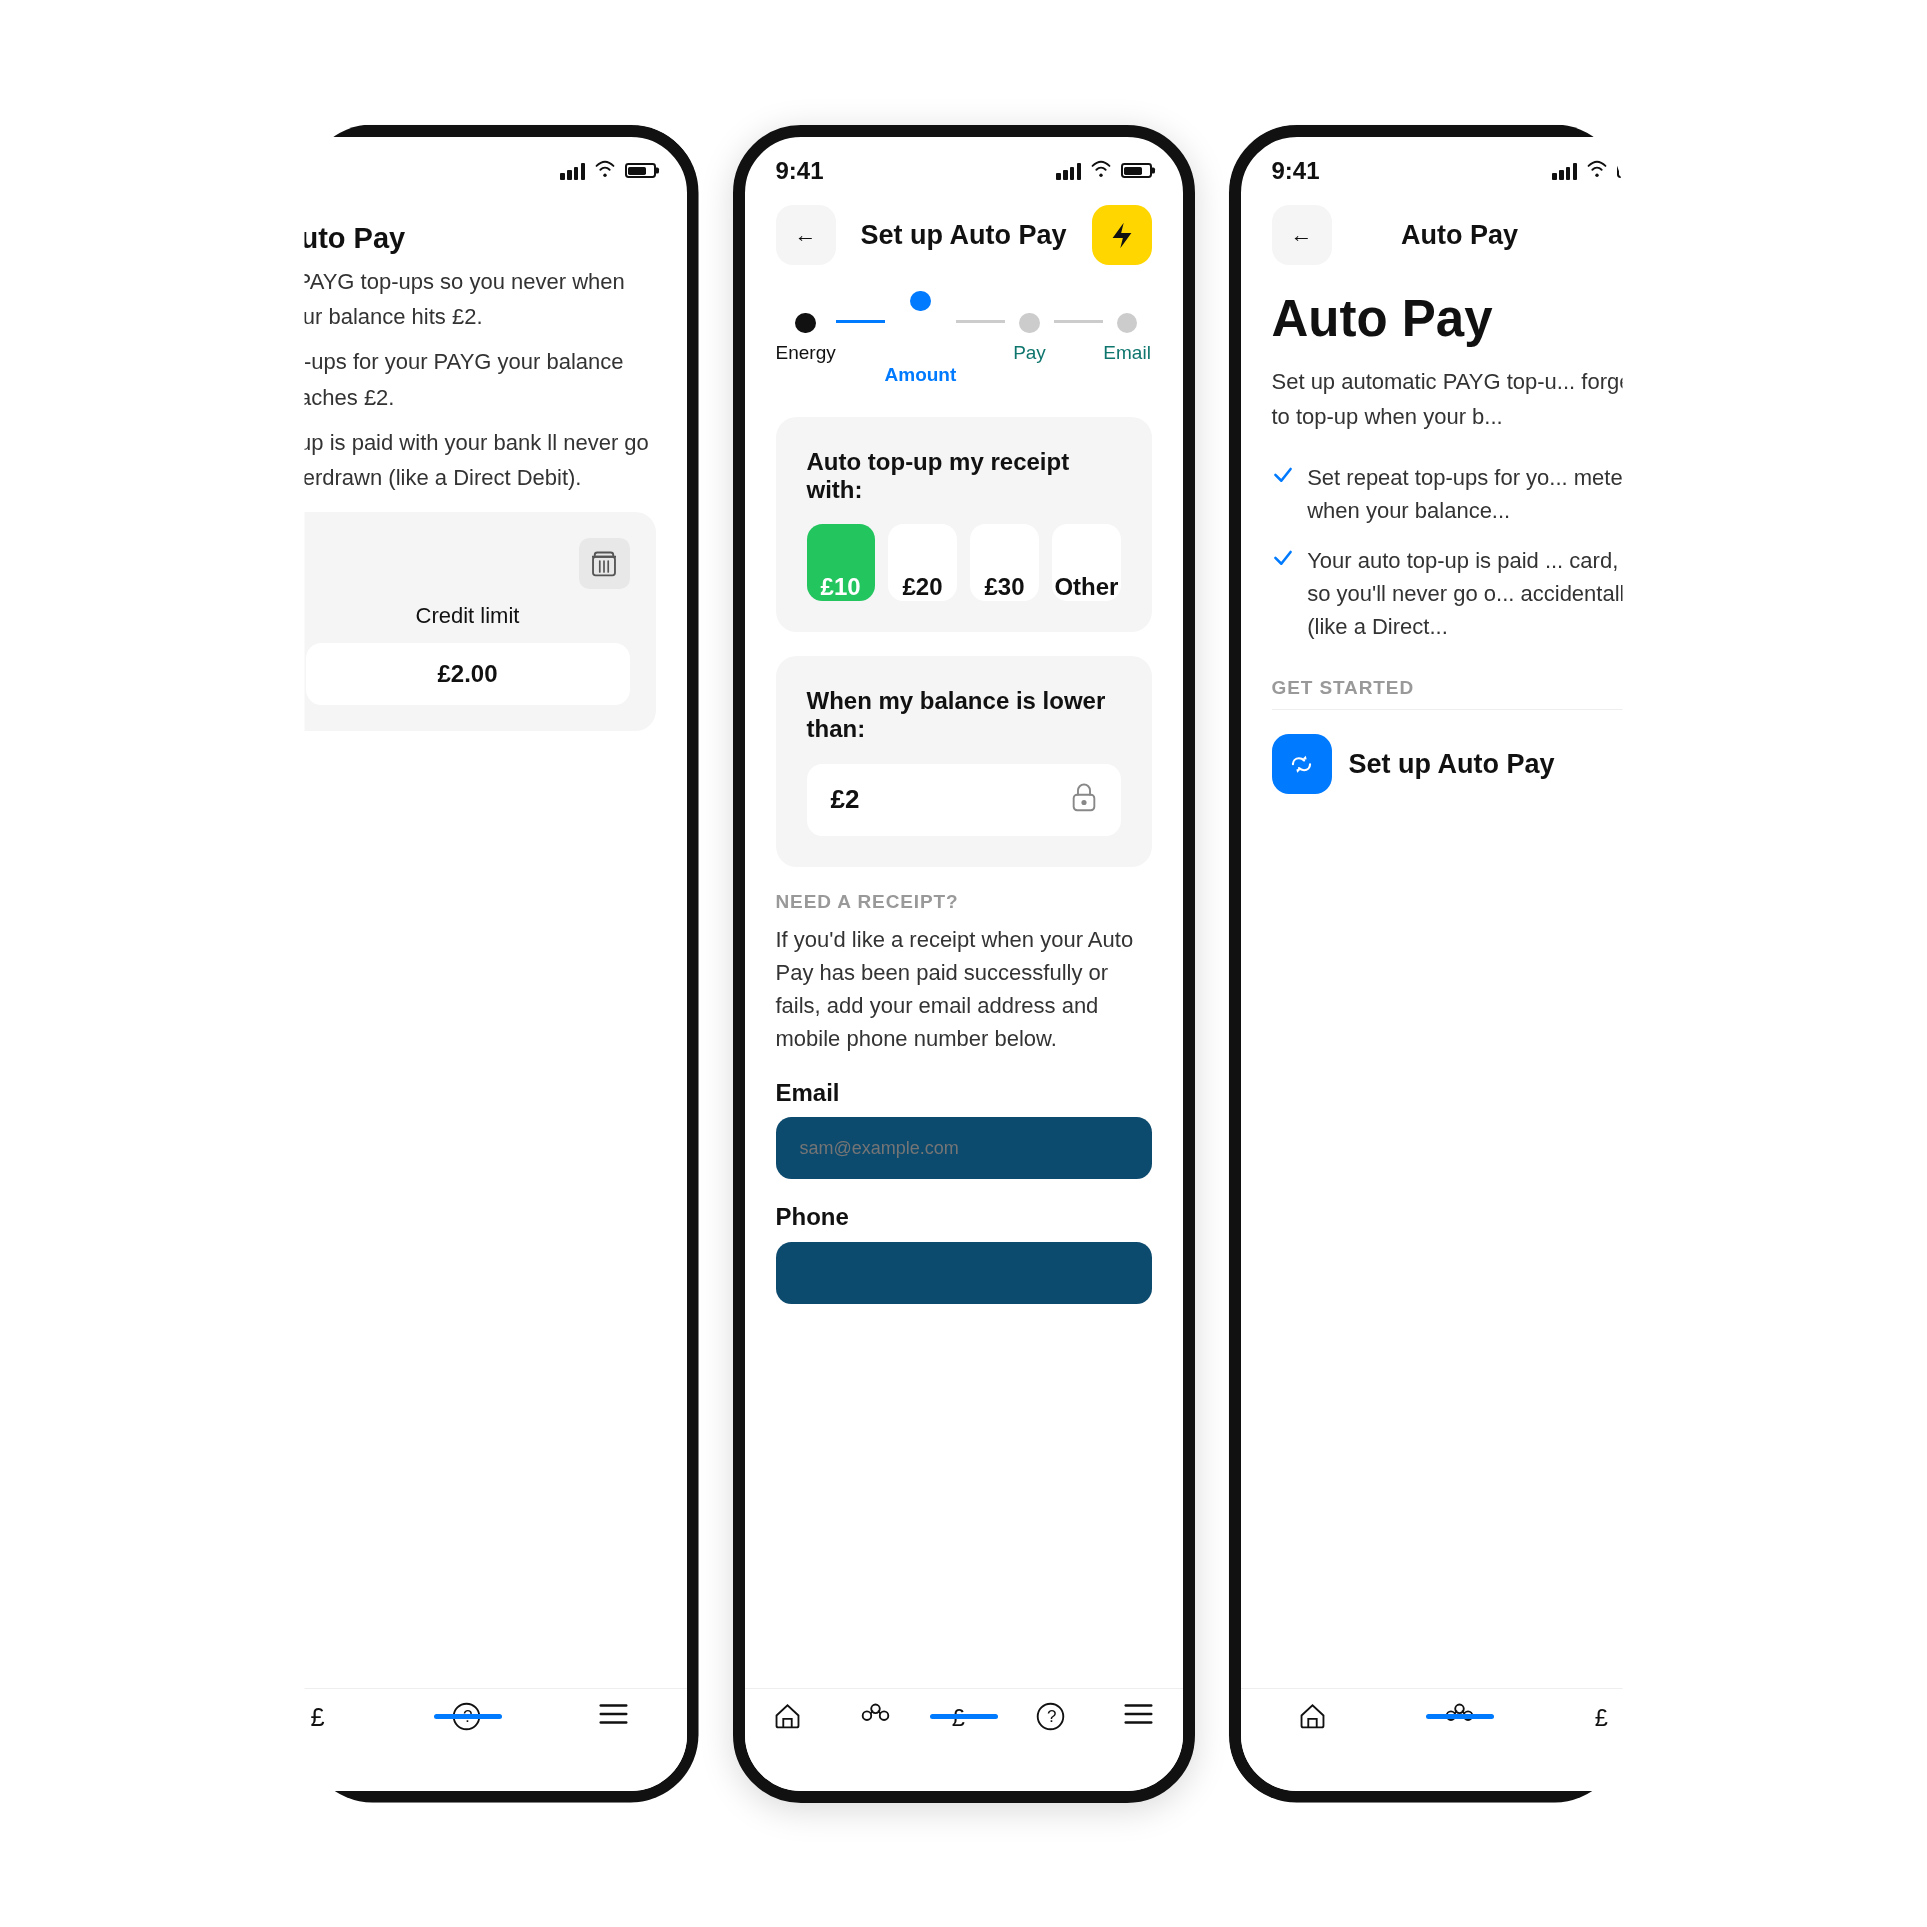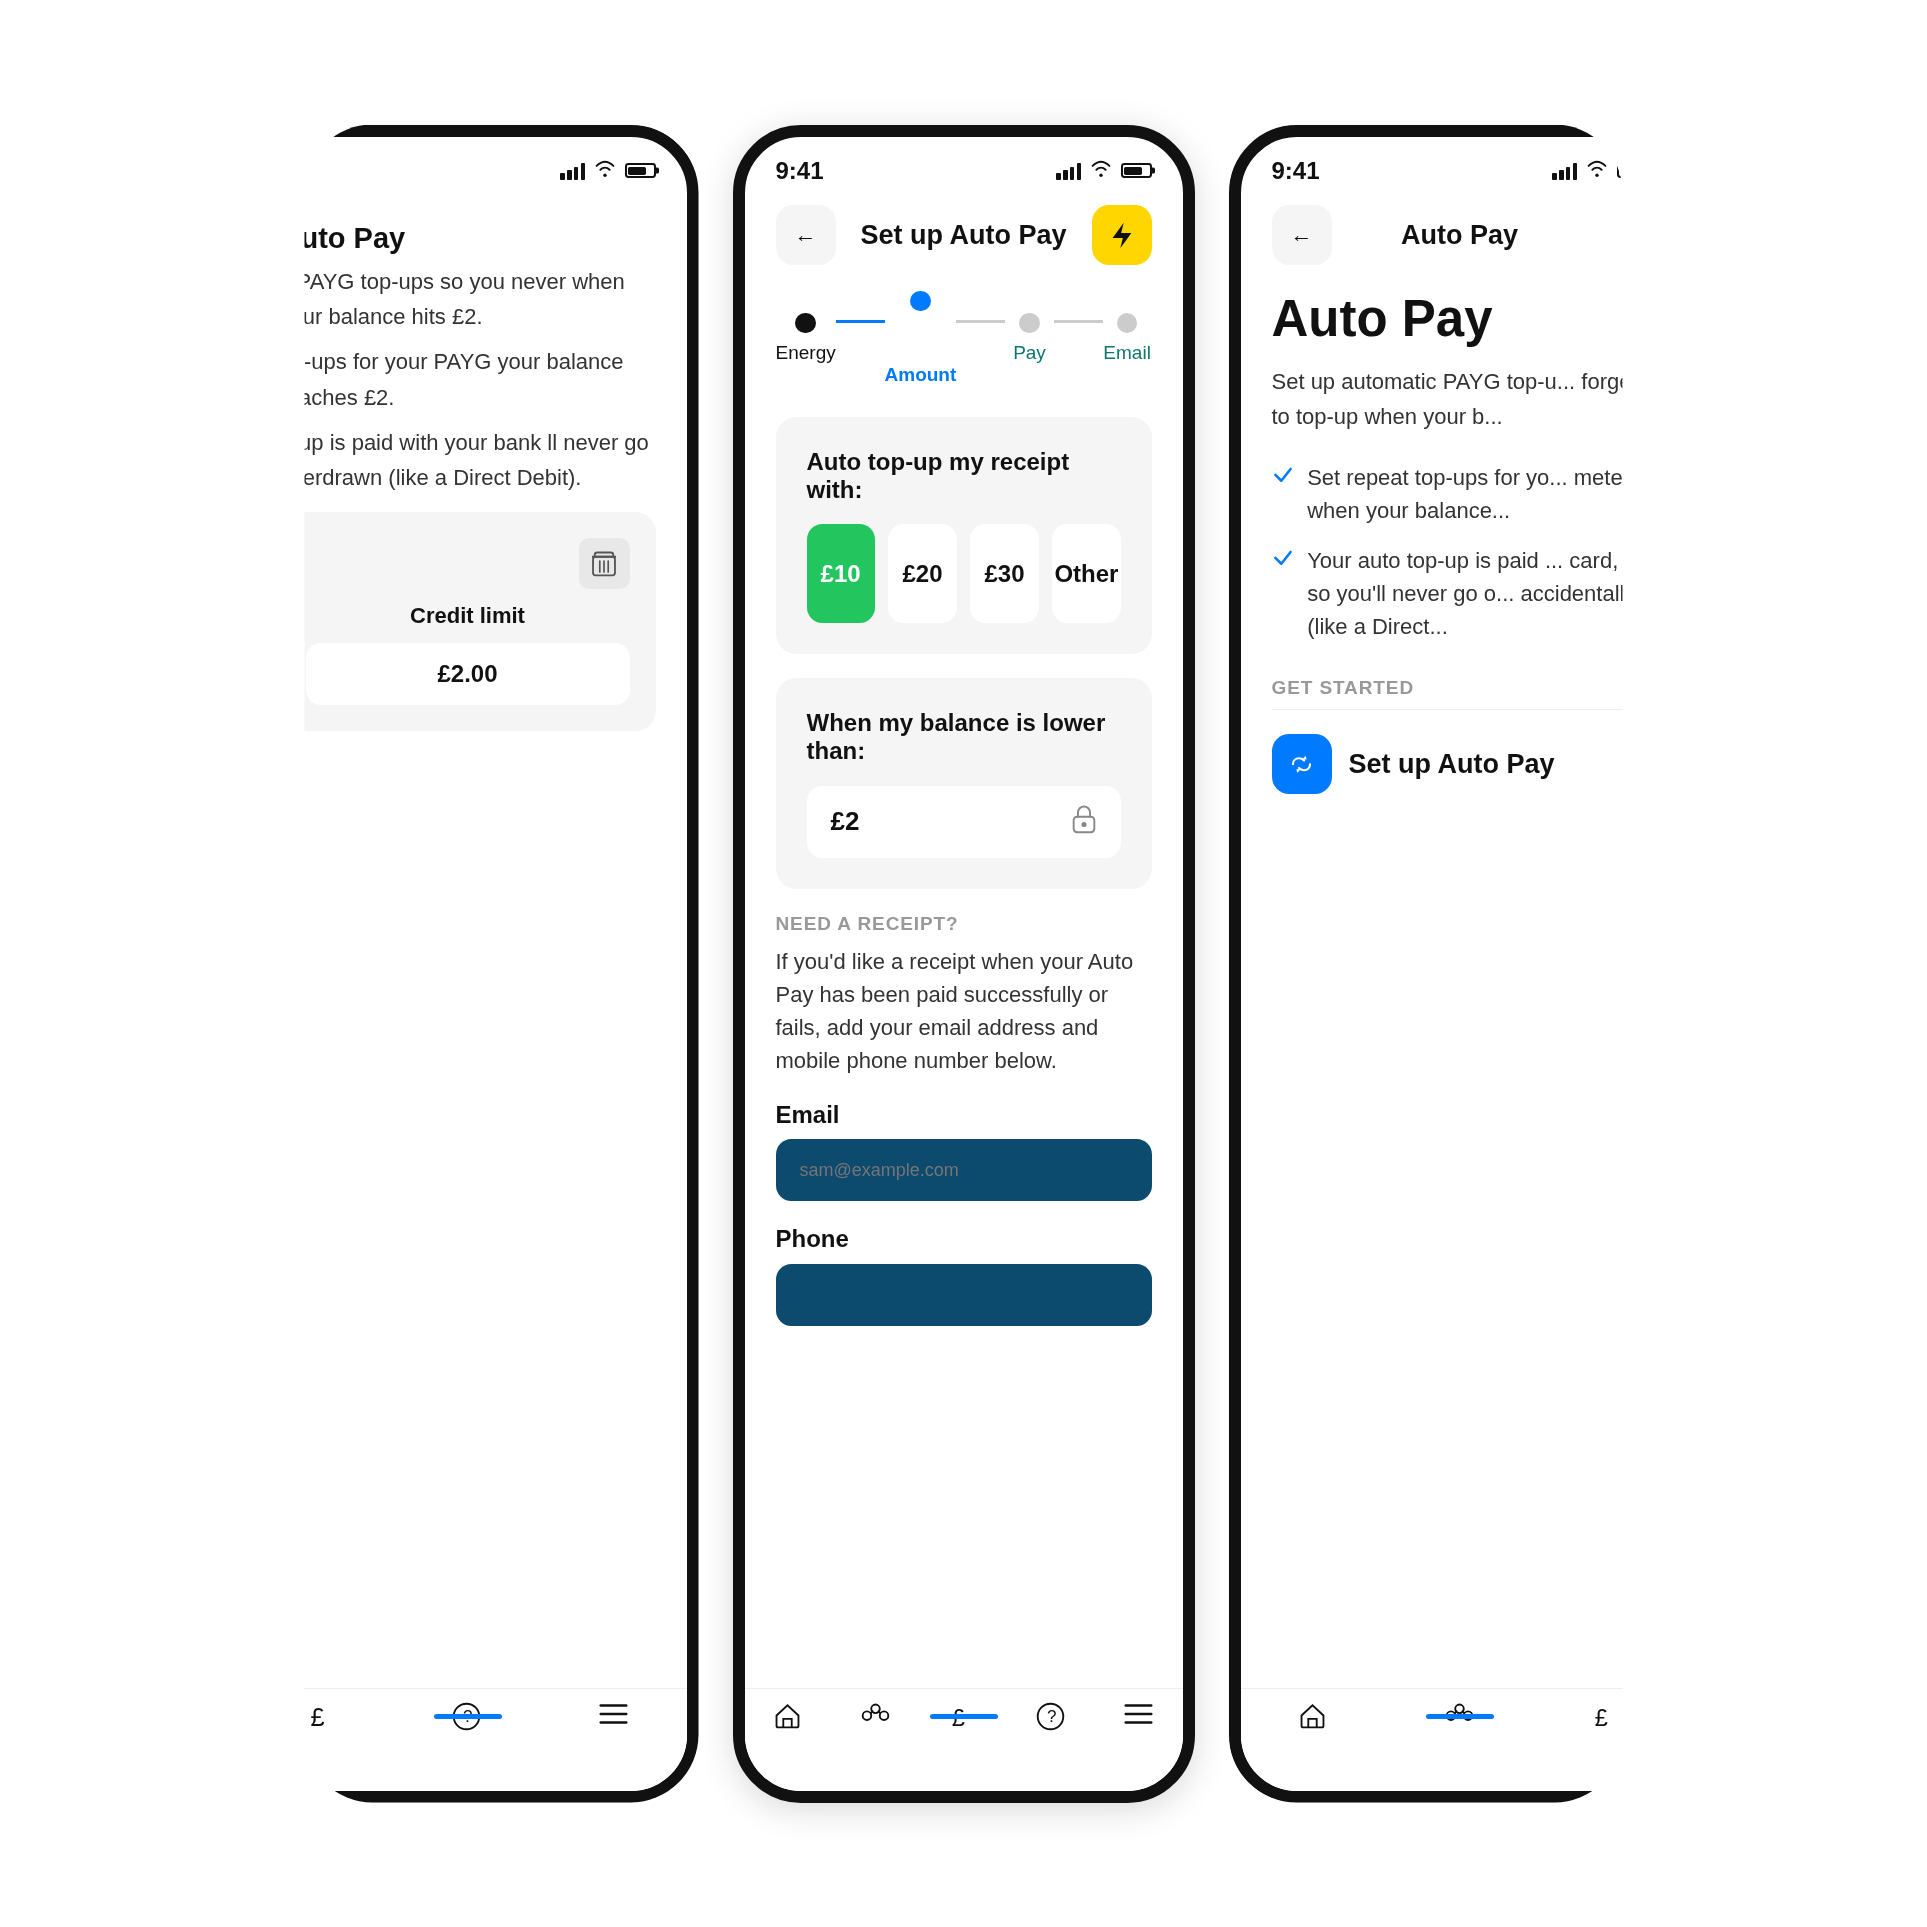--- a/index.html
+++ b/index.html
@@ -206,25 +206,25 @@
       margin-bottom: 20.5px;
     }
 
     
     .amount-options {
       display: flex;
       gap: 13.7px;
     }
     .amount-option {
       flex: 1;
-      height: 99px;
+      height: 77px;
       background: #ffffff;
       border-radius: 15.4px;
       display: flex;
-      align-items: center;
+      align-items: flex-end;
       justify-content: center;
       font-size: 24px;
       font-weight: 700;
       color: #111;
       cursor: pointer;
     }
     .amount-option.selected {
       background: #22C55E;
       color: #ffffff;
     }
@@ -339,21 +339,21 @@
       height: 51px;
       background: #e8e8e8;
       border-radius: 10.3px;
       display: flex;
       align-items: center;
       justify-content: center;
       font-size: 24px;
     }
     .credit-limit-label {
       font-size: 22px;
-      font-weight: 700;
+      font-weight: 400;
       color: #111;
       margin-bottom: 13.7px;
       text-align: center;
     }
     .credit-limit-value-box {
       background: #fff;
       border-radius: 15.4px;
       padding: 17px;
       text-align: center;
     }

